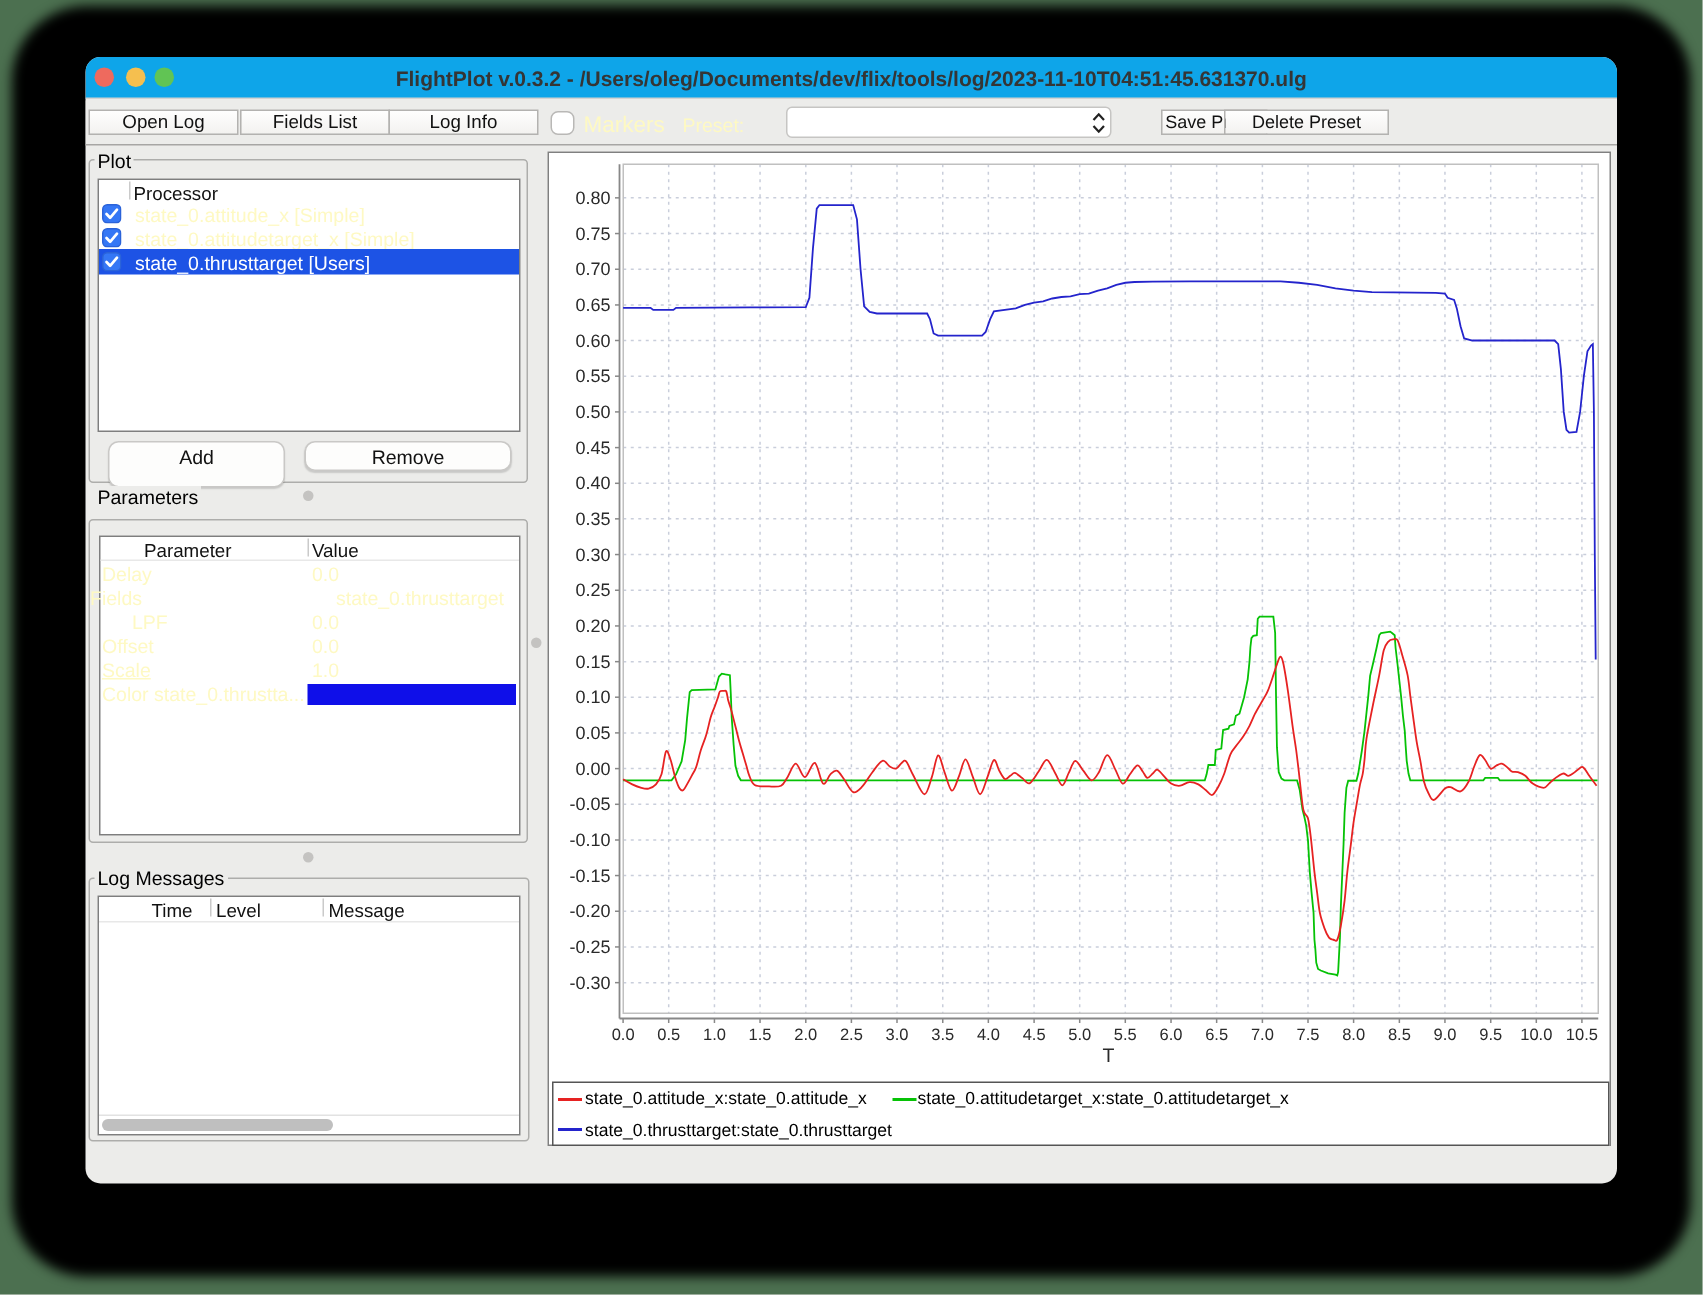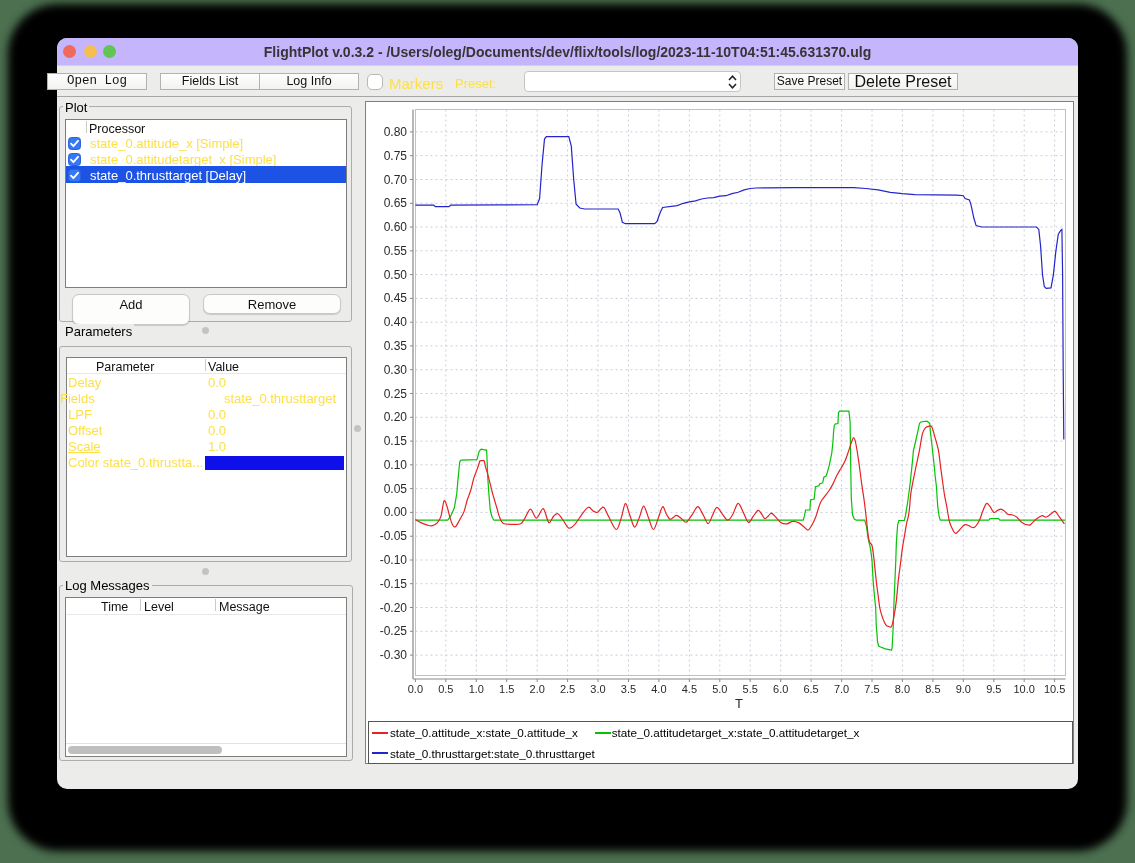--- a/index.html
+++ b/index.html
@@ -1,59 +1,59 @@
 <!DOCTYPE html>
 <html><head><meta charset="utf-8"><style>
 * { margin:0; padding:0; box-sizing:border-box; }
 html,body { width:1135px; height:863px; overflow:hidden; }
 body { background:#4c7050; font-family:"Liberation Sans",sans-serif; position:relative; }
 #shadow { position:absolute; left:8px; top:4px; width:1119px; height:847px; background:#000; border-radius:50px; filter:blur(4px); }
 #win { position:absolute; left:57px; top:38px; width:1021px; height:751px; background:#ececea; border-radius:10px; overflow:hidden; }
-#titlebar { position:absolute; left:0; top:0; width:100%; height:28px; background:#c4b5fd; border-bottom:1px solid #d4d3d1; }
+#titlebar { position:absolute; left:0; top:0; width:100%; height:28px; background:#0ea5e9; border-bottom:1px solid #d4d3d1; }
 .light { position:absolute; top:6px; width:13px; height:13px; border-radius:50%; }
 #title { position:absolute; top:0; left:0; width:100%; height:28px; line-height:28px; text-align:center; font-size:14px; font-weight:bold; color:#353535; }
 #toolbar { position:absolute; left:0; top:29px; width:100%; height:30px; background:#ececea; border-bottom:1px solid #a7a6a4; }
 .tbtn { position:absolute; top:73px; height:17px; white-space:nowrap; background:linear-gradient(#fefefe,#f3f2f0); border:1px solid #b3b2b0; font-size:12.5px; text-align:center; line-height:15px; color:#111; }
 .mbtn { position:absolute; white-space:nowrap; background:#fdfdfc; border:1px solid #c9c8c6; border-radius:7px; box-shadow:0 1px 1px rgba(0,0,0,0.15); font-size:13px; text-align:center; color:#111; }
 .grp { position:absolute; border:1px solid #adadab; border-radius:3px; }
 .grplab { position:absolute; font-size:13px; color:#000; background:#ececea; padding:0 2px; }
 .tbl { position:absolute; background:#fff; border:1px solid #7e7e7e; }
 .htext { position:absolute; font-size:12.5px; color:#111; }
-.rtext { position:absolute; font-size:13px; color:#fde047; white-space:nowrap; }
+.rtext { position:absolute; font-size:13px; color:#fef9c3; white-space:nowrap; }
 .cb { position:absolute; width:13px; height:13px; }
 .dot { position:absolute; width:7px; height:7px; border-radius:50%; background:#c4c3c1; }
 .vline { position:absolute; width:1px; background:#cacaca; }
 .legend-dash { position:absolute; width:16px; height:2px; }
 .ltext { position:absolute; font-size:11.7px; color:#000; white-space:nowrap; }
 </style></head>
 <body>
 <div id="shadow"></div>
 <div id="win">
   <div id="titlebar">
     <span class="light" style="left:6px;top:7px;background:#ee6a5e"></span>
     <span class="light" style="left:26.5px;top:7px;background:#f5bf4f"></span>
     <span class="light" style="left:46px;top:7px;background:#61c454"></span>
     <div id="title">FlightPlot v.0.3.2 - /Users/oleg/Documents/dev/flix/tools/log/2023-11-10T04:51:45.631370.ulg</div>
   </div>
   <div id="toolbar"></div>
 </div>
 
-<div class="tbtn" style="left:47px;width:100px;font-family:Liberation Mono, monospace;">Open Log</div>
+<div class="tbtn" style="left:59px;width:100px;">Open Log</div>
 <div class="tbtn" style="left:160px;width:100px;">Fields List</div>
 <div class="tbtn" style="left:259px;width:100px;">Log Info</div>
 <div style="position:absolute;left:367px;top:74px;width:16px;height:16px;background:#fff;border:1.5px solid #b9b8b6;border-radius:5px;"></div>
 <div class="rtext" style="left:389px;top:75px;font-size:15px;">Markers</div>
 <div class="rtext" style="left:455px;top:76px;font-size:13px;">Preset:</div>
 <div style="position:absolute;left:524px;top:71px;width:217px;height:21px;background:#fff;border:1px solid #c6c5c3;border-radius:4px;"></div>
 <svg style="position:absolute;left:727px;top:75px;" width="11" height="14" viewBox="0 0 11 14">
     <path d="M2 5 L5.5 1.2 L9 5" fill="none" stroke="#222" stroke-width="1.5"></path>
     <path d="M2 9 L5.5 12.8 L9 9" fill="none" stroke="#222" stroke-width="1.5"></path>
   </svg>
 <div class="tbtn" style="left:774px;width:71px;font-size:12px;">Save Preset</div>
-<div class="tbtn" style="left:816px;width:110px;font-size:16px;margin-left:32px;">Delete Preset</div>
+<div class="tbtn" style="left:816px;width:110px;font-size:12px;">Delete Preset</div>
 
 <div class="grp" style="left:59px;top:106px;width:293px;height:216px;"></div>
 <div class="grplab" style="left:63px;top:100px;">Plot</div>
 <div class="tbl" style="left:65px;top:119px;width:282px;height:169px;"></div>
 <div class="htext" style="left:89px;top:122px;">Processor</div>
 <div class="vline" style="left:86px;top:121px;height:12px;"></div>
 <div style="position:absolute;left:66px;top:134px;width:280px;height:15px;border-bottom:1px solid #fff;"></div>
 <span class="cb" style="left:68px;top:136px;"><svg width="13" height="13" viewBox="0 0 13 13">
       <rect x="0.5" y="0.5" width="12" height="12" rx="3" fill="#3577f5" stroke="#2b63d9"></rect>
       <path d="M3 6.7 L5.4 9.2 L10 3.8" fill="none" stroke="#fff" stroke-width="1.8" stroke-linecap="round" stroke-linejoin="round"></path>
@@ -62,37 +62,37 @@
 <span class="cb" style="left:68px;top:152px;"><svg width="13" height="13" viewBox="0 0 13 13">
       <rect x="0.5" y="0.5" width="12" height="12" rx="3" fill="#3577f5" stroke="#2b63d9"></rect>
       <path d="M3 6.7 L5.4 9.2 L10 3.8" fill="none" stroke="#fff" stroke-width="1.8" stroke-linecap="round" stroke-linejoin="round"></path>
     </svg></span>
 <div class="rtext" style="left:90px;top:152px;">state_0.attitudetarget_x [Simple]</div>
 <div style="position:absolute;left:66px;top:166px;width:280px;height:17px;background:#1d53e5;"></div>
 <span class="cb" style="left:68px;top:168px;"><svg width="13" height="13" viewBox="0 0 13 13">
       <rect x="0.5" y="0.5" width="12" height="12" rx="3" fill="#3577f5" stroke="#2b63d9"></rect>
       <path d="M3 6.7 L5.4 9.2 L10 3.8" fill="none" stroke="#fff" stroke-width="1.8" stroke-linecap="round" stroke-linejoin="round"></path>
     </svg></span>
-<div class="rtext" style="left:90px;top:168px;color:#fff;">state_0.thrusttarget [Delay]</div>
+<div class="rtext" style="left:90px;top:168px;color:#fff;">state_0.thrusttarget [Users]</div>
 <div class="mbtn" style="left:72px;top:294px;width:118px;height:31px;line-height:19px;">Add</div>
 <div class="mbtn" style="left:203px;top:294px;width:138px;height:20px;line-height:19px;">Remove</div>
 <div class="dot" style="left:202px;top:327px;"></div>
 
 <div class="grp" style="left:59px;top:346px;width:293px;height:216px;"></div>
 <div class="grplab" style="left:63px;top:324px;">Parameters</div>
 <div class="tbl" style="left:66px;top:357px;width:281px;height:200px;"></div>
 <div class="htext" style="left:70px;top:360px;margin-left:26px;">Parameter</div>
 <div class="htext" style="left:208px;top:360px;">Value</div>
 <div class="vline" style="left:205px;top:359px;height:12px;"></div>
 <div style="position:absolute;left:67px;top:373px;width:279px;height:1px;background:#e8e8e8;"></div>
 <div class="rtext" style="left:68px;top:375px;">Delay</div>
 <div class="rtext" style="left:208px;top:375px;">0.0</div>
 <div class="rtext" style="left:60px;top:391px;">Fields</div>
 <div class="rtext" style="left:208px;top:391px;margin-left:16px;">state_0.thrusttarget</div>
-<div class="rtext" style="left:68px;top:407px;">LPF</div>
+<div class="rtext" style="left:68px;top:407px;padding-left:20px;">LPF</div>
 <div class="rtext" style="left:208px;top:407px;">0.0</div>
 <div class="rtext" style="left:68px;top:423px;">Offset</div>
 <div class="rtext" style="left:208px;top:423px;">0.0</div>
 <div class="rtext" style="left:68px;top:439px;text-decoration:underline;">Scale</div>
 <div class="rtext" style="left:208px;top:439px;">1.0</div>
 <div class="rtext" style="left:68px;top:455px;">Color state_0.thrustta...</div>
 <div style="position:absolute;left:205px;top:456px;width:139px;height:14px;background:#0f0fe9;"></div>
 <div class="dot" style="left:202px;top:568px;"></div>
 <div class="dot" style="left:354px;top:425px;"></div>
 

